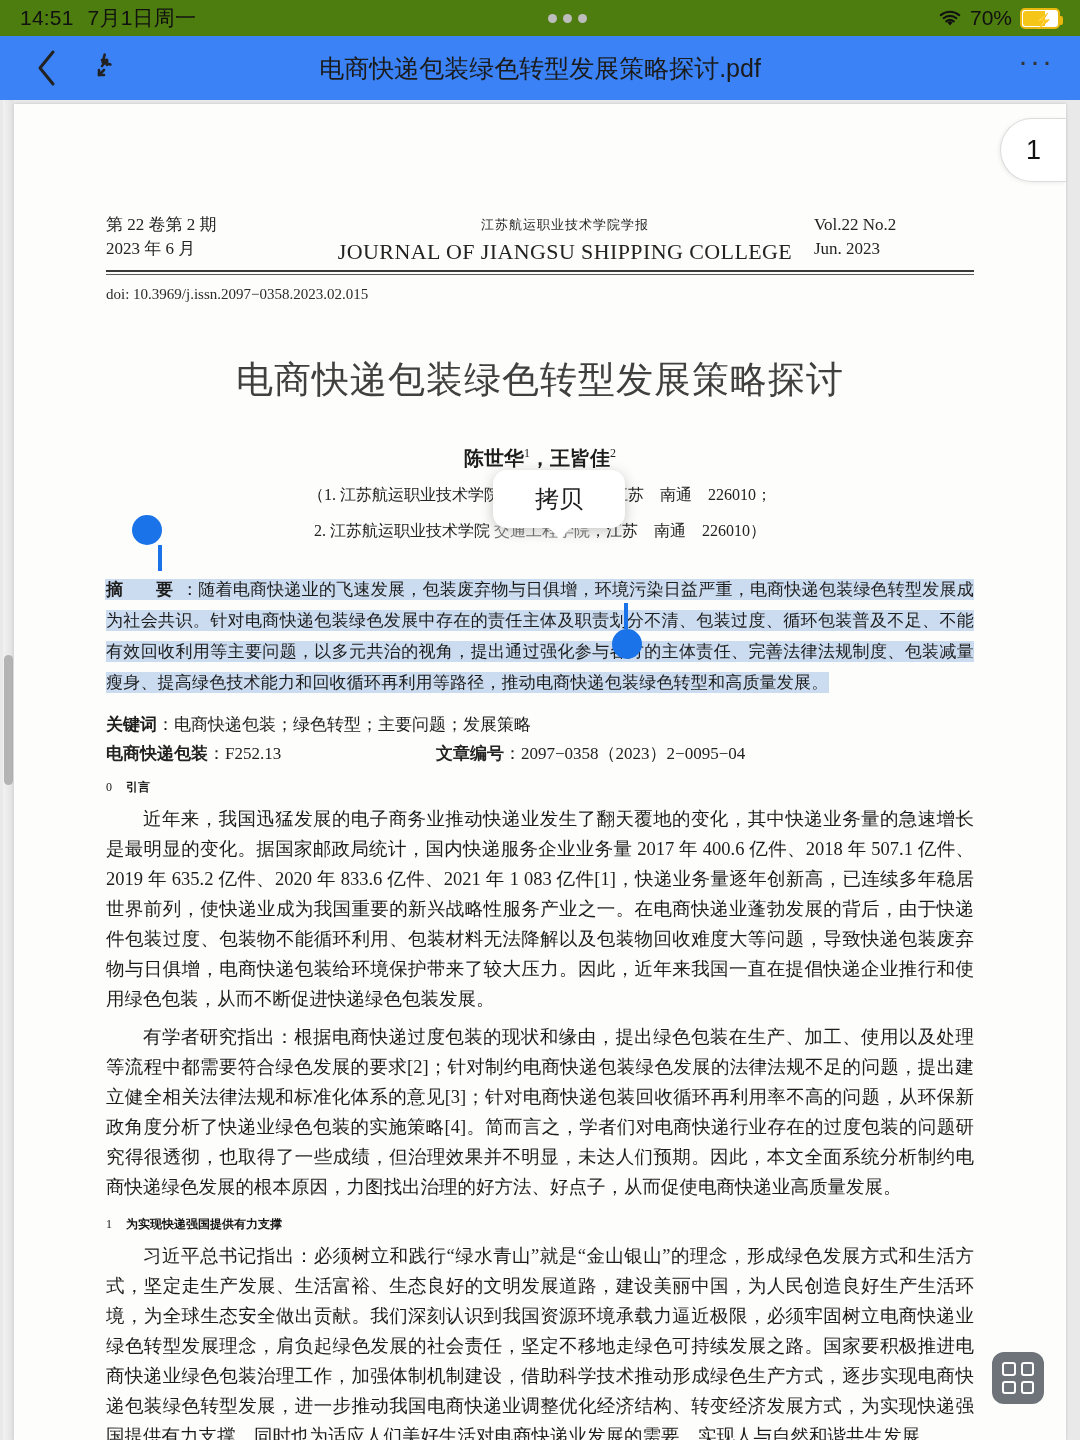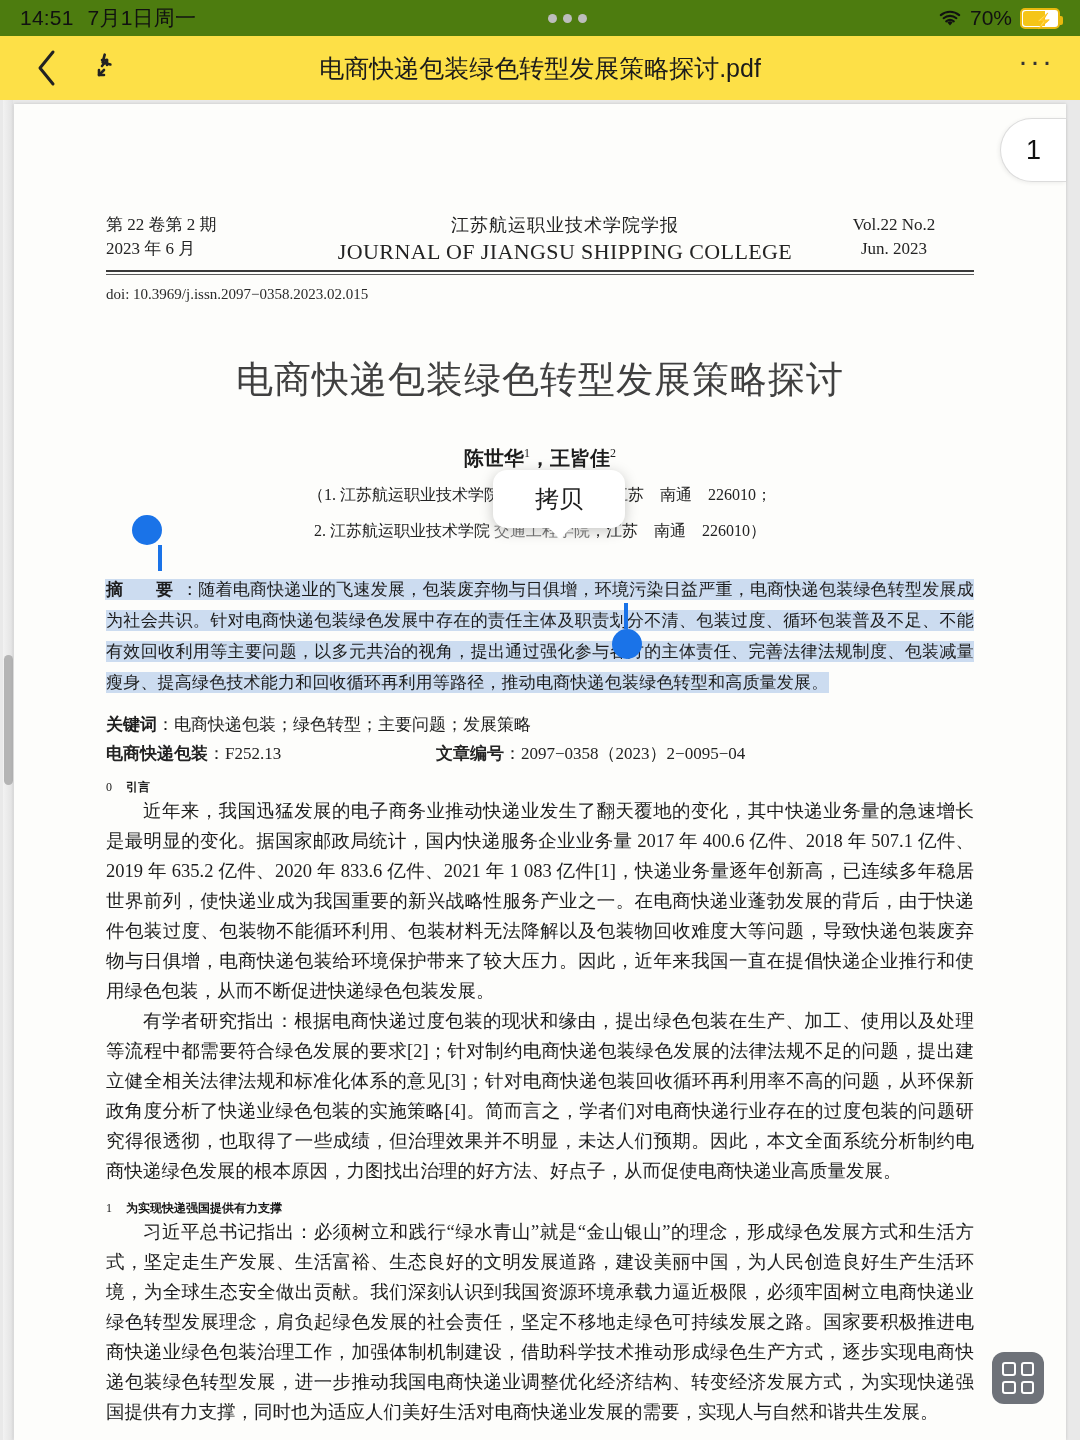--- a/index.html
+++ b/index.html
@@ -26,21 +26,21 @@
             position:relative; background:#fff; display:flex; align-items:center; }
   .battery::after{ content:""; position:absolute; right:-5px; top:6px; width:3px; height:9px;
                    background:#e8b80e; border-radius:0 2px 2px 0;}
   .battery-fill{ position:absolute; left:1px; top:1px; bottom:1px; width:60%;
                  background:#f5c518; border-radius:3px 0 0 3px;}
   .bolt{ position:absolute; left:12px; top:1px; font-size:15px; line-height:19px; color:#222; z-index:3;}
 
   
   .navbar{
     position:absolute; top:36px; left:0; width:1080px; height:64px;
-    display:flex; align-items:center; background:#fde047; padding:0 26px;
+    display:flex; align-items:center; background:#3b82f6; padding:0 26px;
   }
   .nav-back{ width:40px; height:44px; display:flex; align-items:center; justify-content:center; cursor:pointer;}
   .nav-collapse{ width:48px; height:44px; margin-left:14px; display:flex; align-items:center; justify-content:center; cursor:pointer;}
   .nav-title{
     position:absolute; left:0; right:0; text-align:center;
     font-size:25px; color:#1b1b1b; font-weight:400; pointer-events:none;
     font-family:"Liberation Sans", sans-serif;
   }
   .nav-more{ margin-left:auto; font-size:30px; letter-spacing:2px; color:#333; line-height:10px;
              padding-bottom:14px; cursor:pointer; z-index:2;}
@@ -70,23 +70,23 @@
   }
 
   
   .doc{ position:absolute; left:0; top:5px; width:1052px; height:1336px;
         padding:0 92px; font-family:"Liberation Serif", serif; color:#232323; }
 
   .jheader{ margin-top:104px; display:flex; align-items:flex-start; font-size:17px; line-height:24px;}
   .jh-col{ font-family:"Liberation Serif", serif; }
   .jh-left{ width:210px; text-align:left; }
   .jh-mid{ flex:1; text-align:center; }
-  .jh-mid .cn{ font-size:18px; letter-spacing:1px; }
+  .jh-mid .cn{ font-size:13px; letter-spacing:1px; }
   .jh-mid .en{ font-size:22px; letter-spacing:.4px; margin-top:3px;}
-  .jh-right{ width:160px; text-align:center; }
+  .jh-right{ width:160px; text-align:left; }
   .rule{ margin-top:6px; border-top:2px solid #3a3a3a; }
   .rule2{ border-top:1px solid #5a5a5a; margin-top:2px; }
   .doi{ margin-top:11px; font-size:15px; color:#2a2a2a; }
 
   .title{
     text-align:center; margin-top:52px; font-size:37px; letter-spacing:1px;
     font-family:"Liberation Serif", serif; color:#404040; font-weight:400;
   }
   .authors{ text-align:center; margin-top:40px; font-size:20px; font-weight:bold; color:#1d1d1d;}
   .authors sup{ font-size:12px; font-weight:normal; }
@@ -104,21 +104,21 @@
   .kw{ margin-top:12px; font-size:17px; line-height:30px; color:#1d1d1d;}
   .kw b{ font-weight:bold; }
   .clsrow{ display:flex; font-size:17px; margin-top:2px; }
   .clsrow .c1{ width:330px; }
   .clsrow .c2{ width:268px; }
 
   .sec{ font-size:12px; font-weight:bold; margin-top:14px; color:#161616;
         font-family:"Liberation Sans", sans-serif;}
   .sec .num{ font-family:"Liberation Serif", serif; font-weight:normal; margin-right:14px;}
   .para{ font-size:18.5px; line-height:30px; text-align:justify; text-indent:2em;
-         color:#1c1c1c; margin-top:0; }
+         color:#1c1c1c; margin-top:8px; }
 
   
   .handle{ position:absolute; z-index:30; }
   .handle .ball{ width:30px; height:30px; border-radius:50%; background:#1a73e8; }
   .handle .stem{ width:4px; height:26px; background:#1a73e8; }
   .handle.start .stem{ margin-left:26px; }
   .handle.end{ display:flex; flex-direction:column; align-items:flex-start; }
   .handle.end .stem{ margin-left:12px; }
 
   .copy-tip{

